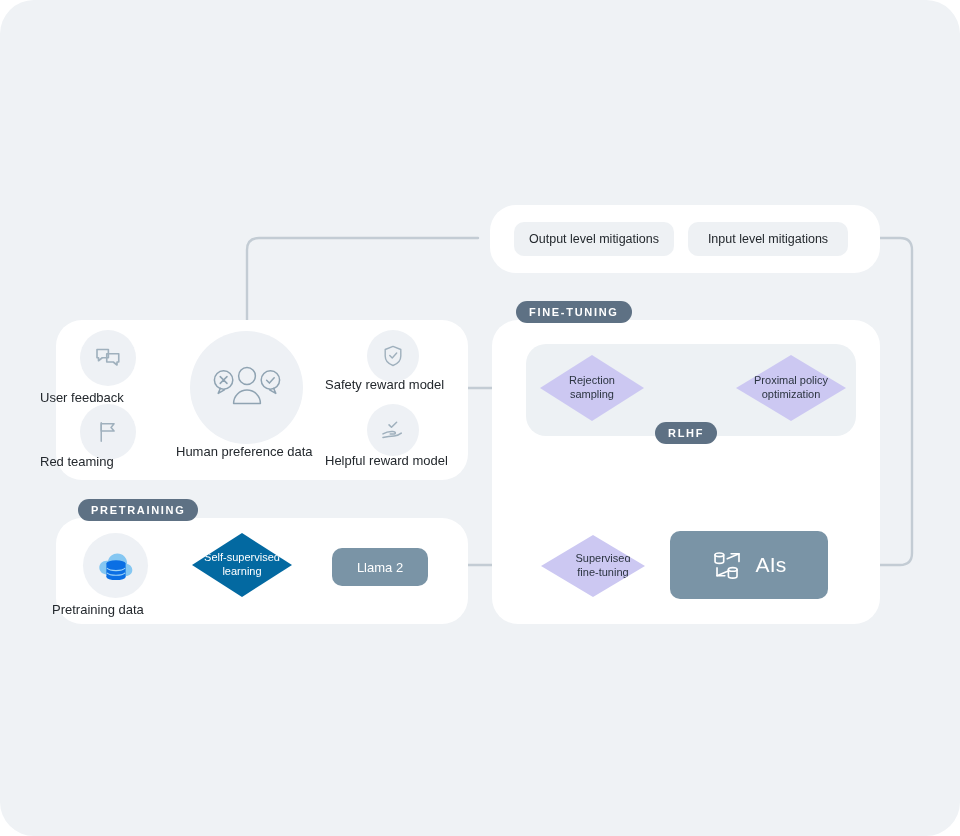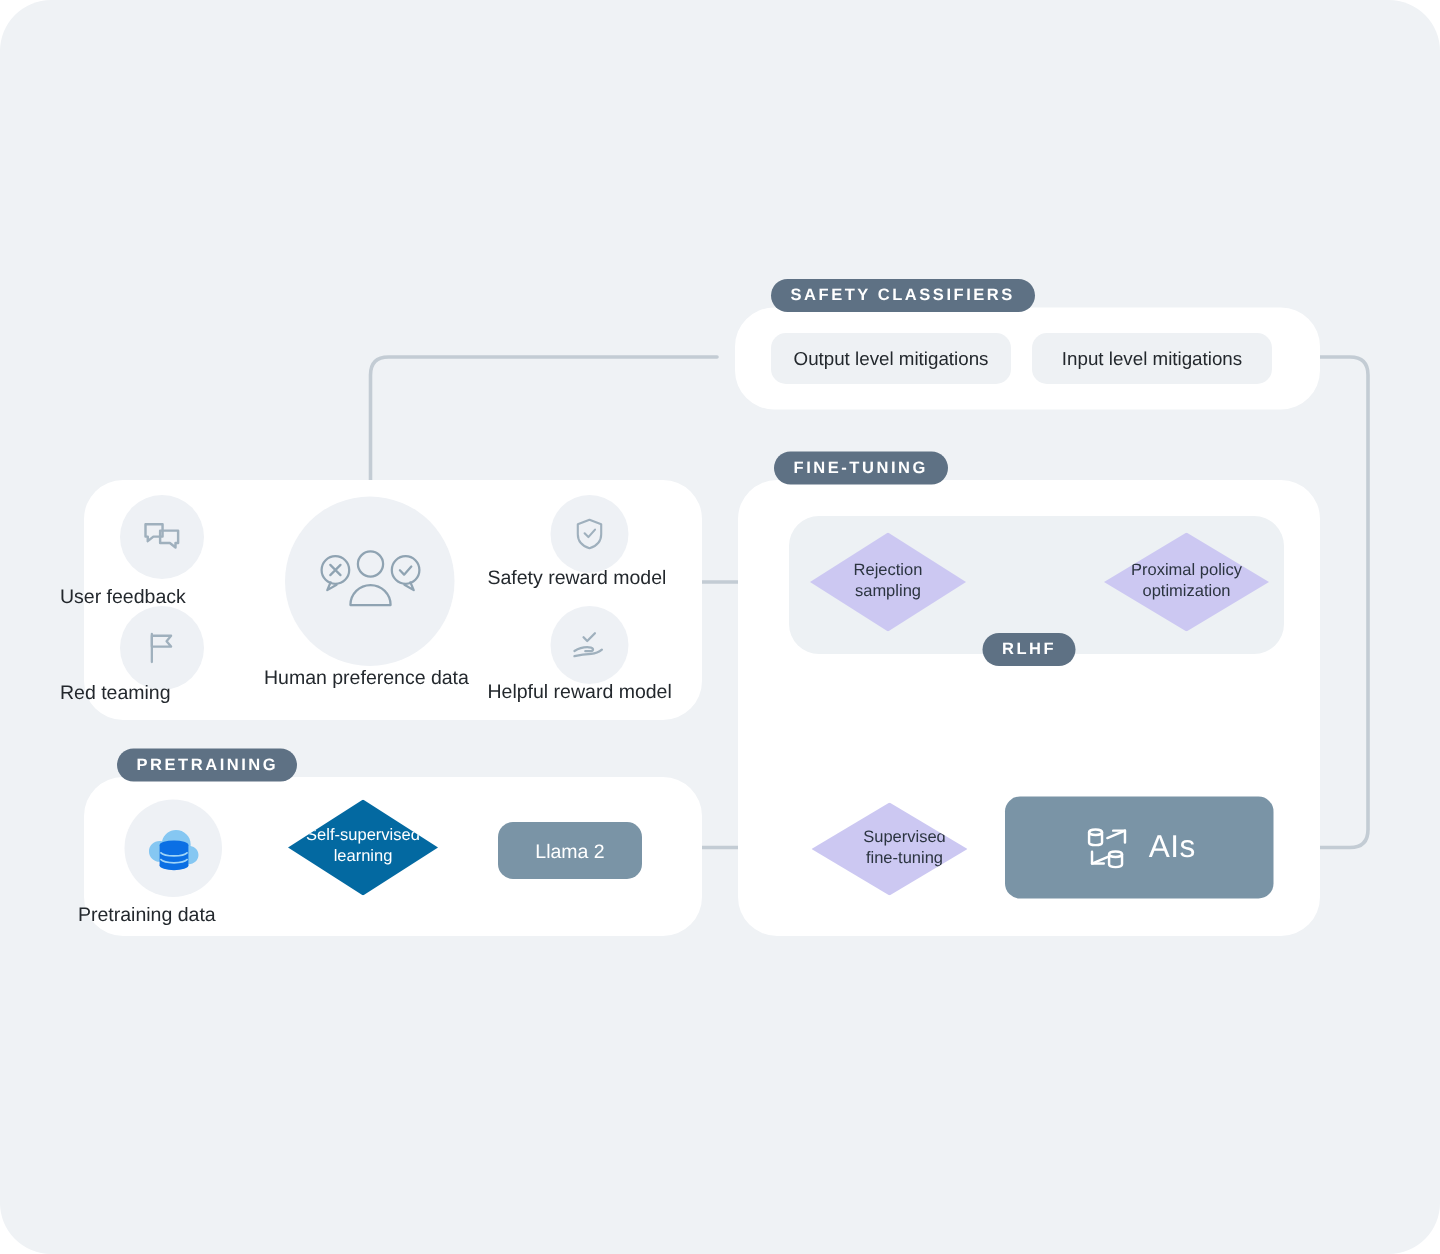--- a/index.html
+++ b/index.html
@@ -74,21 +74,20 @@
 
       <path d="M155,565 L192,565" marker-end="url(#ah)"></path>
       <path d="M292,565 L330,565" marker-end="url(#ah)"></path>
       <path d="M428,565 L540,565" marker-end="url(#ah)"></path>
 
       <path d="M645,565 L665,565" marker-end="url(#ah)"></path>
     </g>
   </svg>
 
   <div class="panel" style="left:490px;top:205px;width:390px;height:68px;"></div>
-  <div class="pill" style="left:514px;top:186px;">SAFETY CLASSIFIERS</div>
   <div class="chip" style="left:514px;top:222px;width:160px;height:34px;">Output level mitigations</div>
   <div class="chip" style="left:688px;top:222px;width:160px;height:34px;">Input level mitigations</div>
 
   <div class="panel" style="left:56px;top:320px;width:412px;height:160px;"></div>
 
   <div class="iconcircle" style="left:80px;top:330px;width:56px;height:56px;">
     <svg width="30" height="30" viewBox="0 0 24 24" fill="none" stroke="#9fb0bd" stroke-width="1.3" stroke-linecap="round" stroke-linejoin="round">
       <path d="M3.2 5.2h9.1v6.6H7.4l-3 2.4v-2.4H3.2z"></path>
       <path d="M11 8.6h9.6v6.6h-1.4v2.4l-3-2.4H11z"></path>
     </svg>
@@ -183,21 +182,21 @@
 
   <div class="pill" style="left:655px;top:422px;">RLHF</div>
 
   <div class="diamond" style="left:541px;top:535px;width:104px;height:62px;">
     <span style="display:block;margin-left:20px;">
       <span>Supervised</span><br>
       <span>fine-tuning</span>
     </span>
   </div>
 
-  <div class="box" style="left:670px;top:531px;width:179px;height:68px;">
+  <div class="box" style="left:670px;top:531px;width:158px;height:68px;">
     <svg width="34" height="34" viewBox="0 0 26 26" fill="none" stroke="#ffffff" stroke-width="1.25" stroke-linecap="round" stroke-linejoin="round" style="margin-right:10px;">
       <ellipse cx="6.4" cy="5.2" rx="3.3" ry="1.4"></ellipse>
       <path d="M3.1 5.2v5.2c0 .8 1.5 1.4 3.3 1.4s3.3-.6 3.3-1.4V5.2"></path>
       <ellipse cx="16.6" cy="16.4" rx="3.3" ry="1.4"></ellipse>
       <path d="M13.3 16.4v5.2c0 .8 1.5 1.4 3.3 1.4s3.3-.6 3.3-1.4v-5.2"></path>
       <path d="M21.4 10.4V4.4h-6"></path>
       <path d="M12.4 8.2L21.4 4.4"></path>
       <path d="M4.6 15.2v6h6"></path>
       <path d="M13.6 17.4L4.6 21.2"></path>
     </svg>

